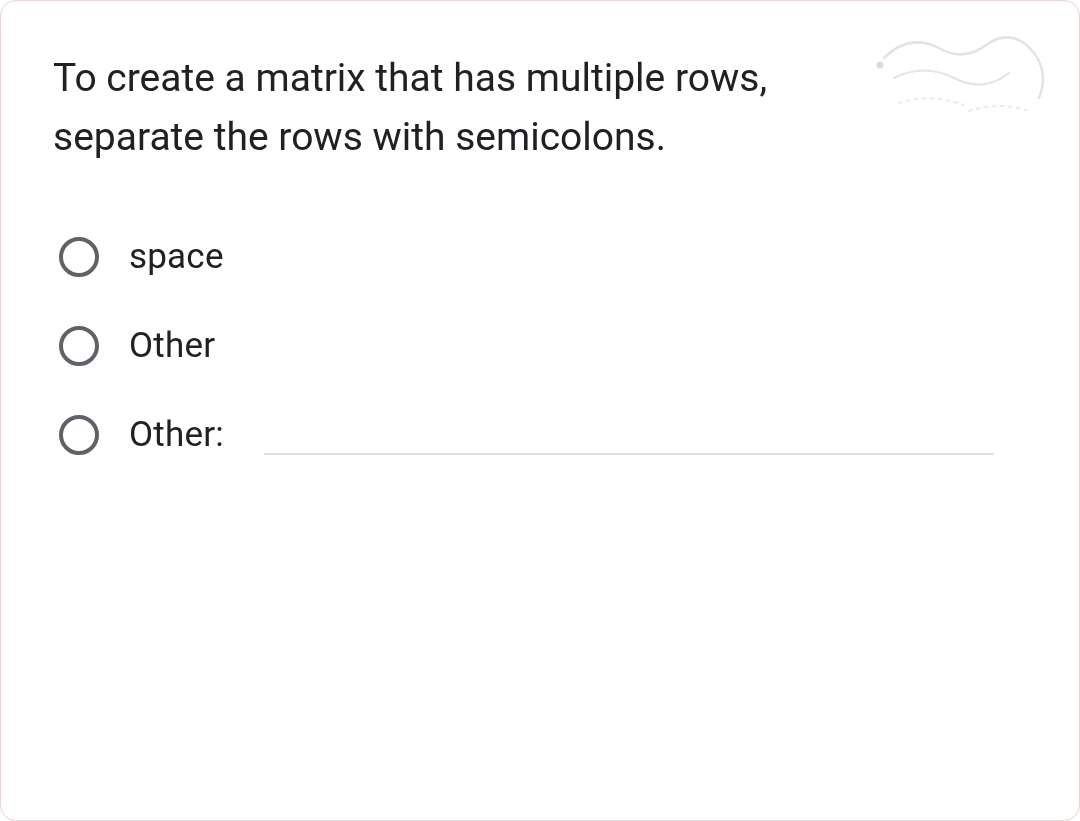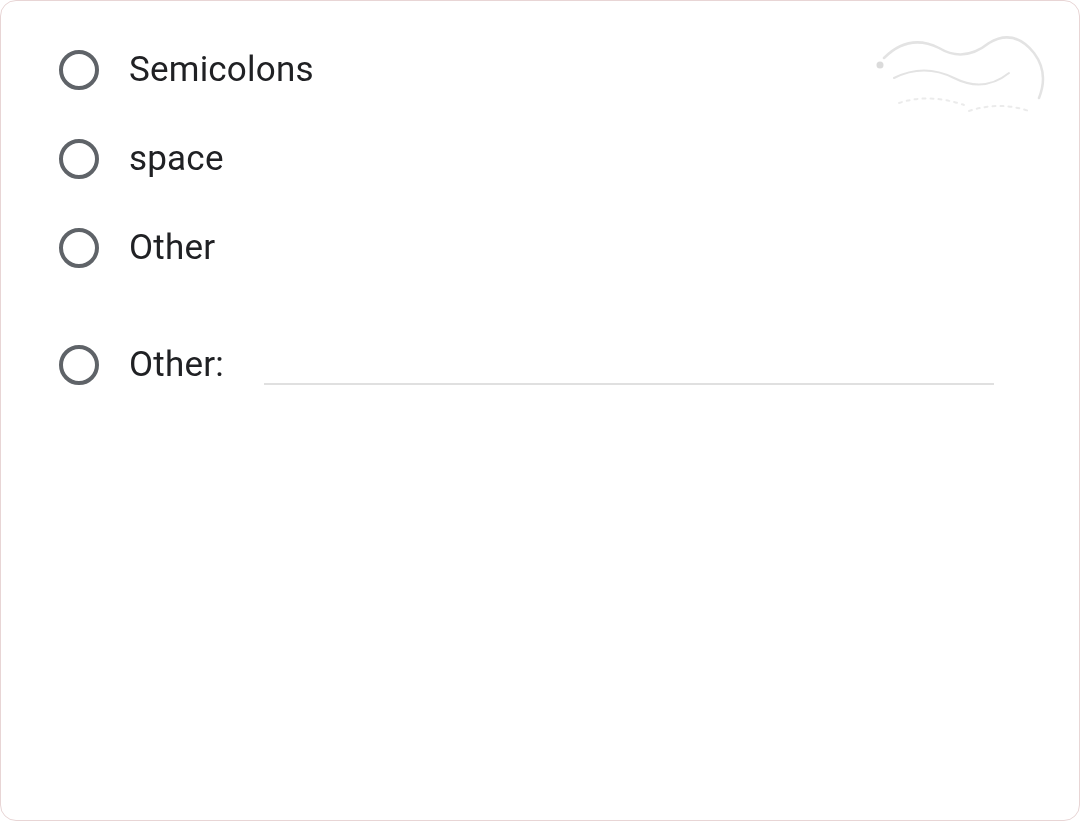--- a/index.html
+++ b/index.html
@@ -64,21 +64,20 @@
     .option-label {
       font-size: 35px;
       color: #202124;
       font-weight: 400;
       letter-spacing: 0.2px;
     }
     .other-row {
       display: flex;
       align-items: center;
       gap: 30px;
-      margin-top: 28px;
     }
     .other-input-line {
       border-bottom: 2px solid #e0e0e0;
       width: 730px;
       height: 40px;
       margin-left: 10px;
     }
   </style>
 </head>
 <body>
@@ -86,27 +85,24 @@
 <div class="card">
 
   <svg class="decoration" viewBox="0 0 190 120">
     <path d="M 15 35 Q 40 10, 70 25 Q 95 40, 120 20 Q 145 5, 165 30 Q 180 50, 170 75" stroke="#b0b0b0" stroke-width="2.5" fill="none" stroke-linecap="round"></path>
     <path d="M 25 55 Q 55 40, 85 55 Q 115 70, 140 50" stroke="#b0b0b0" stroke-width="2" fill="none" stroke-linecap="round"></path>
     <path d="M 30 80 Q 60 70, 95 82" stroke="#c8c8c8" stroke-width="2" fill="none" stroke-dasharray="3,5" stroke-linecap="round"></path>
     <path d="M 100 88 Q 130 78, 160 88" stroke="#c8c8c8" stroke-width="2" fill="none" stroke-dasharray="3,5" stroke-linecap="round"></path>
     <circle cx="11" cy="42" r="3.5" fill="#999"></circle>
   </svg>
 
+  <div class="question-text">To create a matrix that has multiple rows, separate the rows with semicolons.</div>
 
   <div class="options">
 
-    <div class="option-row">
-      <div class="radio"></div>
-      <span class="option-label">Semicolons</span>
-    </div>
 
     <div class="option-row">
       <div class="radio"></div>
       <span class="option-label">space</span>
     </div>
 
     <div class="option-row">
       <div class="radio"></div>
       <span class="option-label">Other</span>
     </div>

